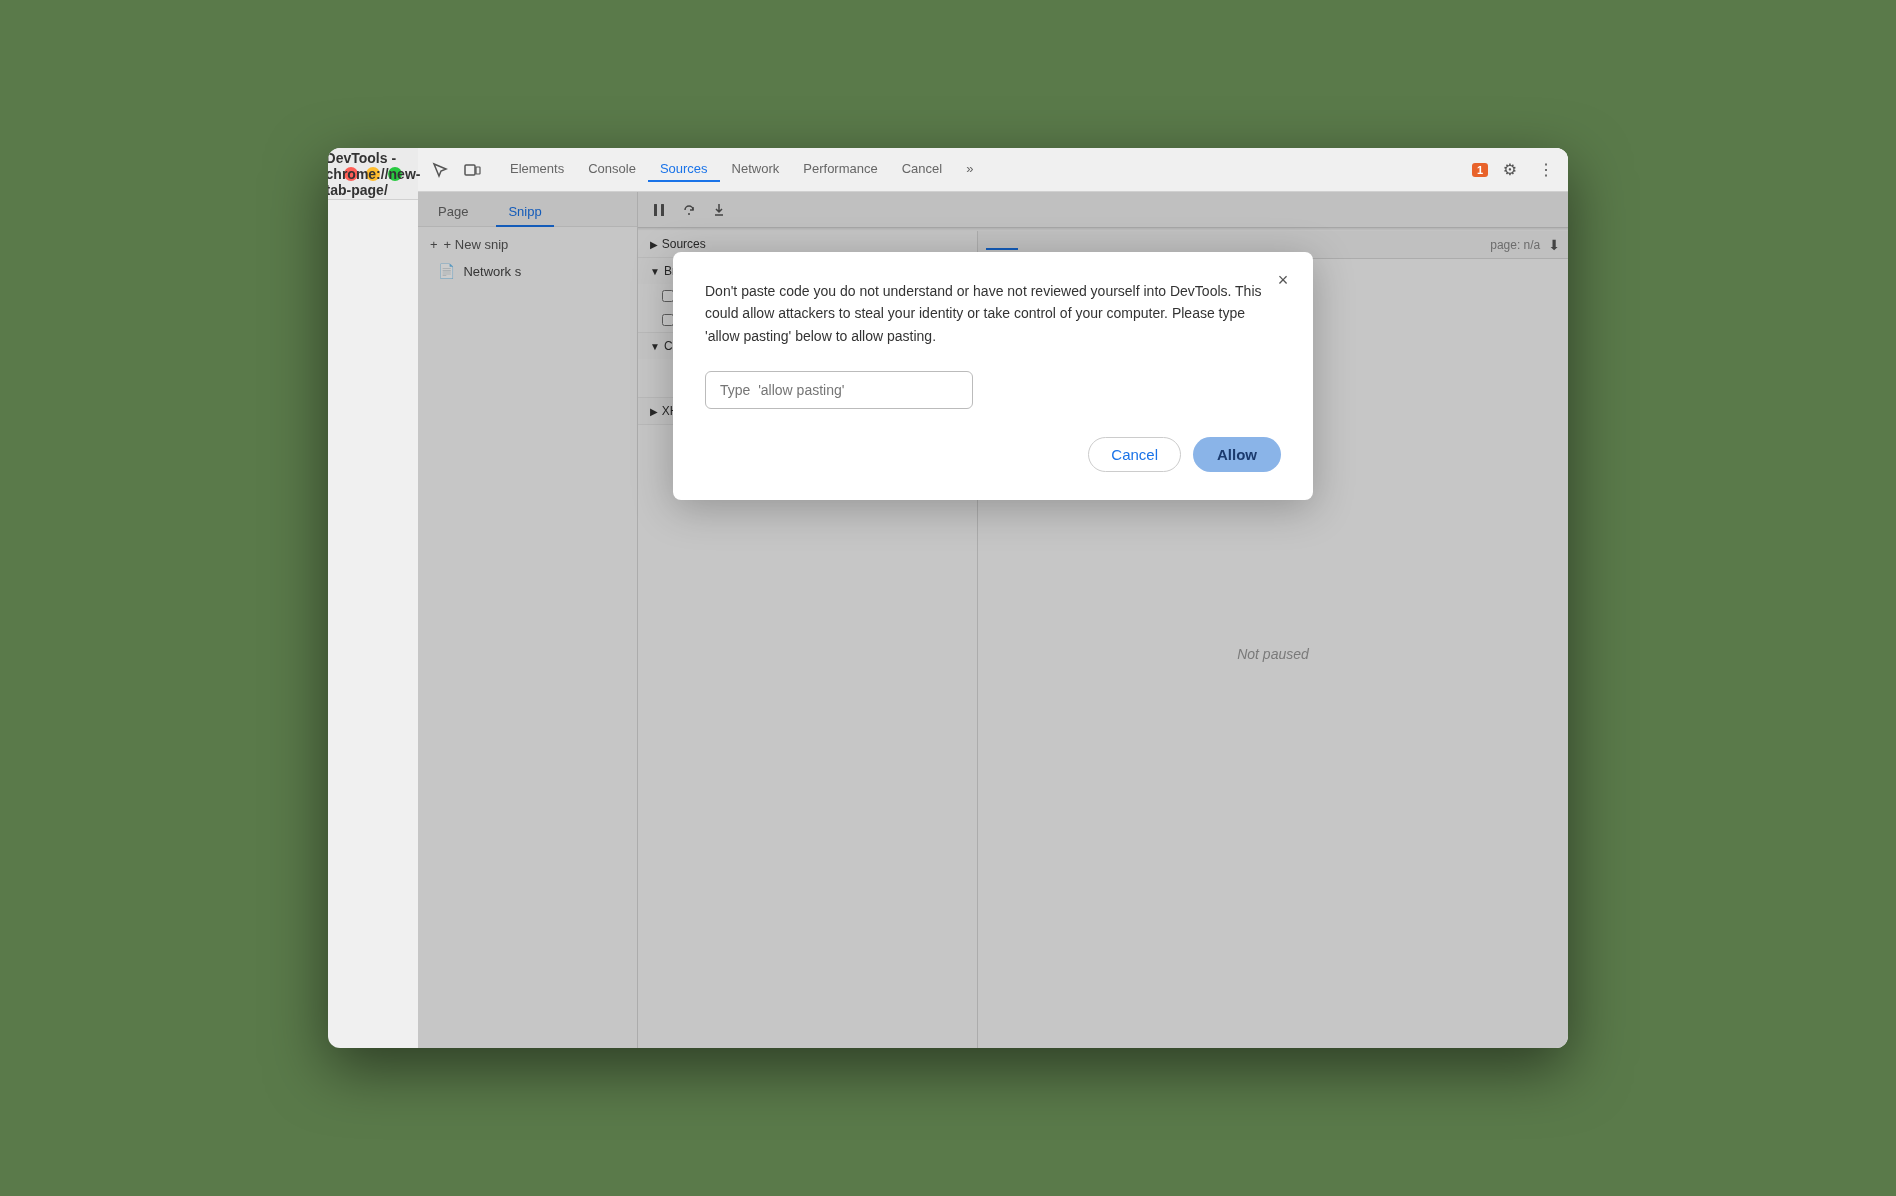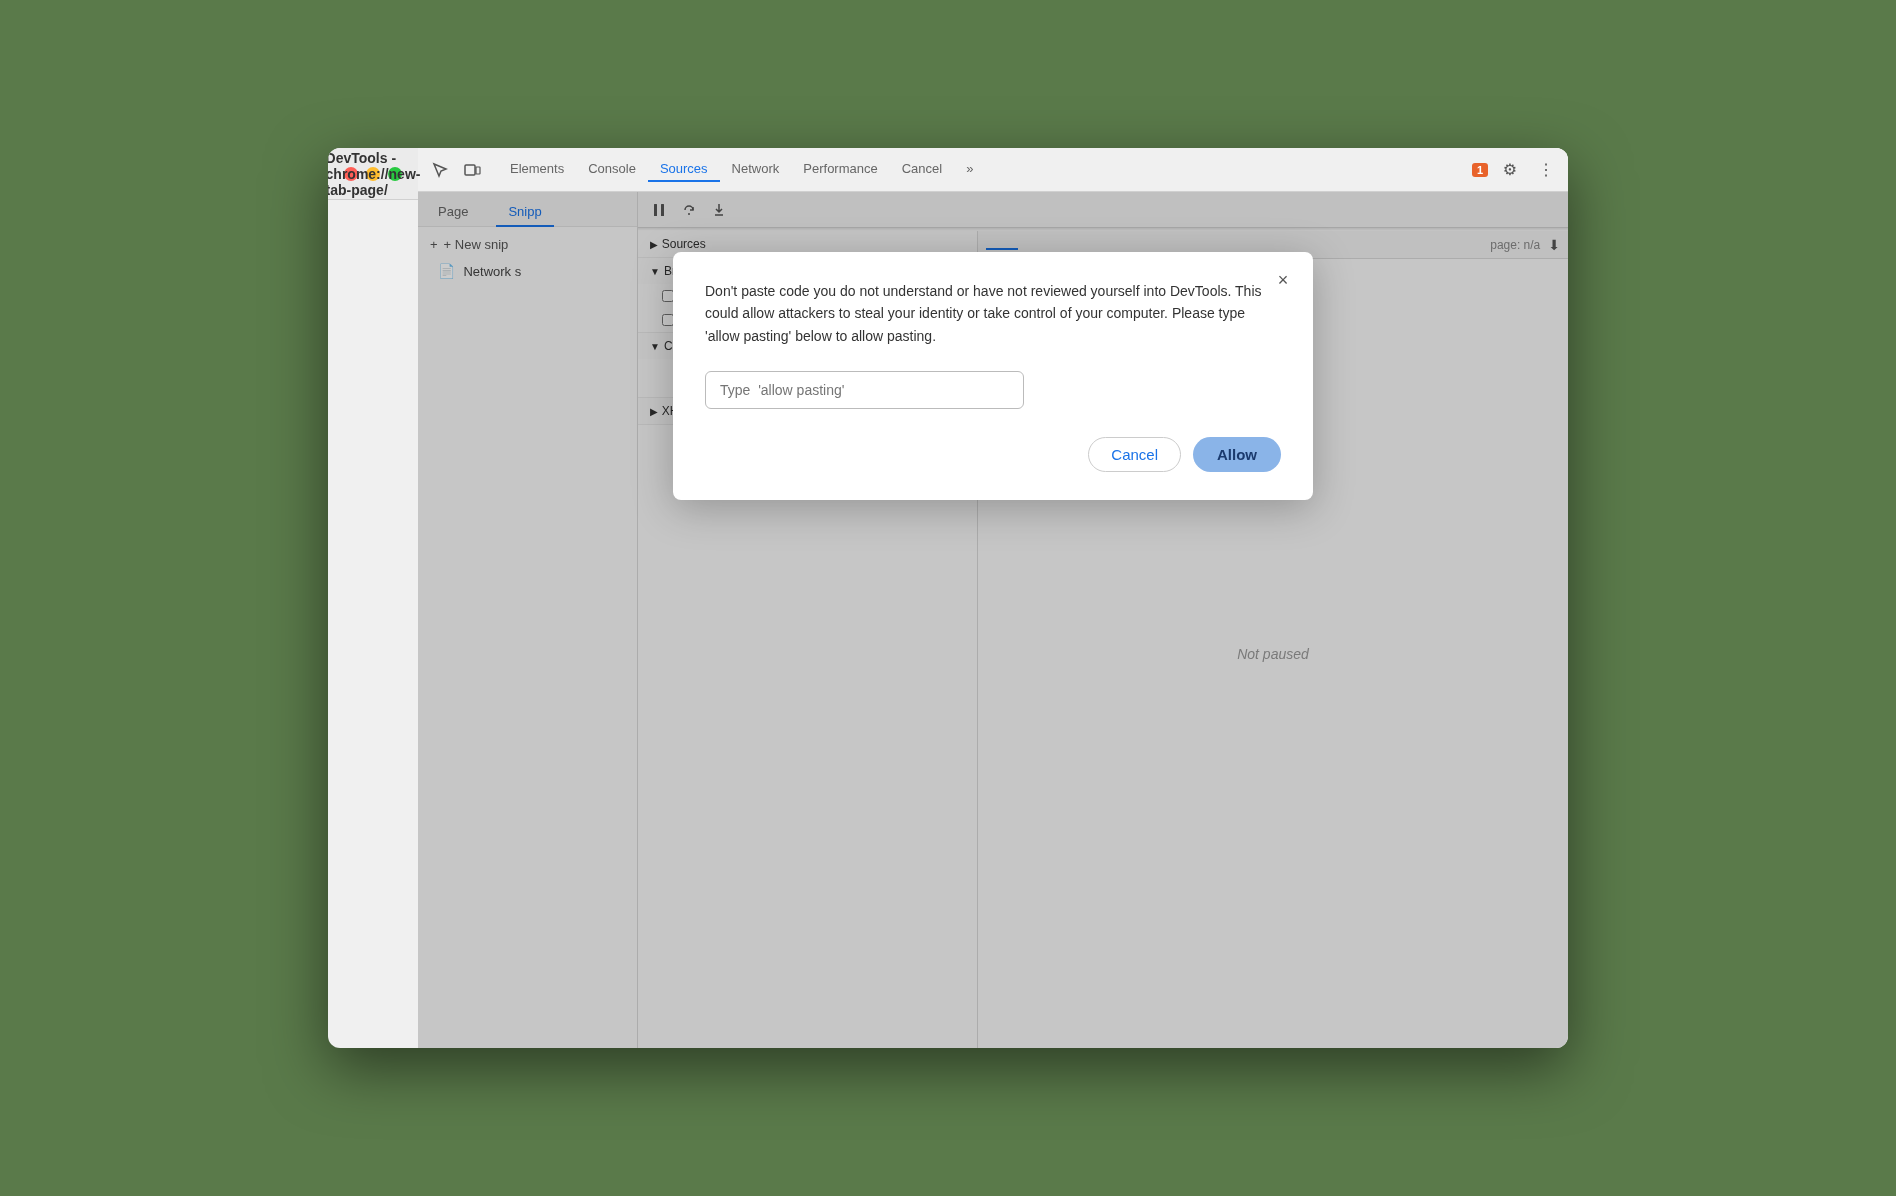--- a/index.html
+++ b/index.html
@@ -319,21 +319,21 @@
     }
 
     .modal-body {
       font-size: 14px;
       color: #333;
       line-height: 1.6;
       margin-bottom: 24px;
     }
 
     .modal-input {
-      width: 319px;
+      width: 268px;
       padding: 10px 14px;
       border: 1.5px solid #bbb;
       border-radius: 6px;
       font-size: 14px;
       color: #888;
       outline: none;
       margin-bottom: 28px;
       display: block;
     }
 

